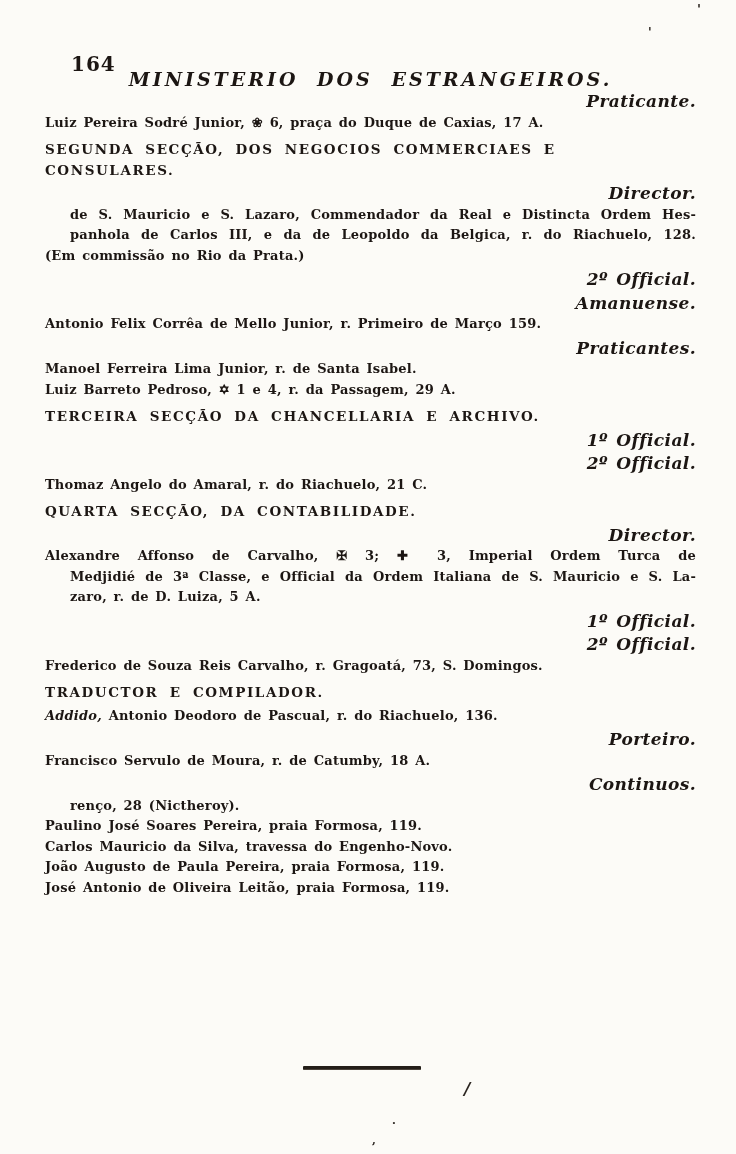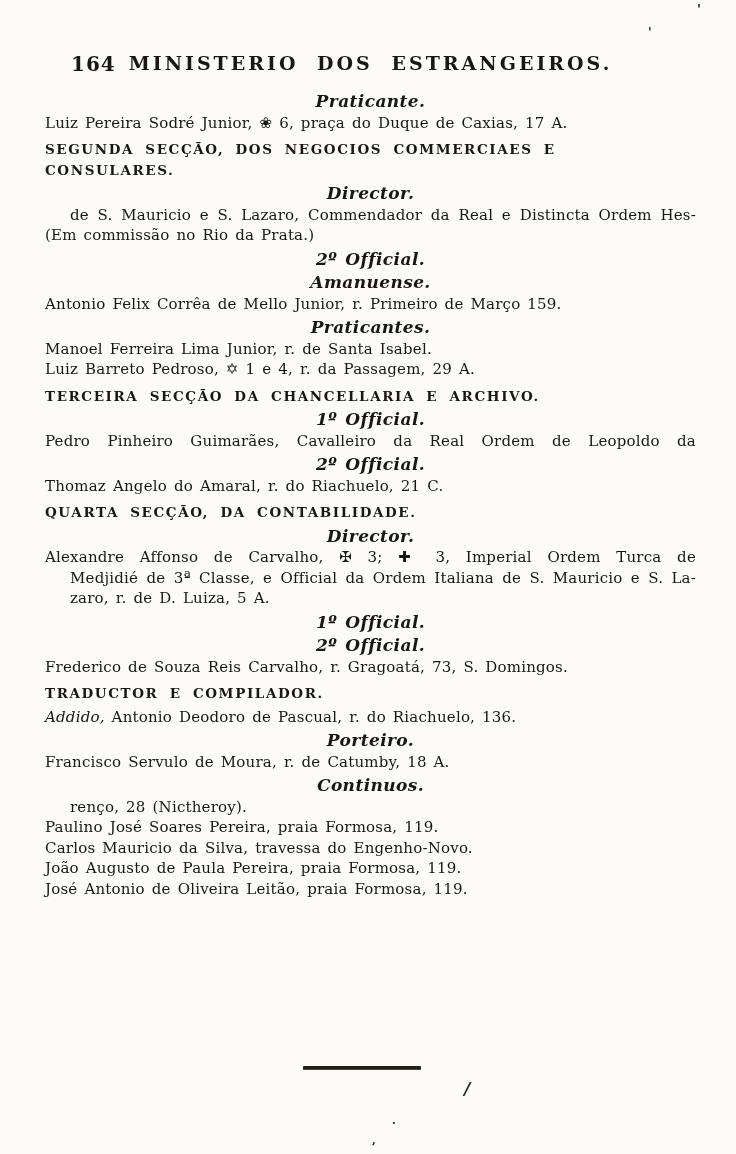--- a/index.html
+++ b/index.html
@@ -10,29 +10,29 @@
     font-family:"DejaVu Serif", serif;
     color:#1c1613;
     overflow:hidden;
   }
   .pagehead { position:absolute; top:52px; left:45px; right:40px; height:26px; }
   .pagenum {
     position:absolute; left:-2px; top:0;
     font-size:20px; font-weight:700; letter-spacing:1px;margin-left:28px;
   }
   .booktitle {
-    margin:0; text-align:center;
+    margin:16px; text-align:center;
     font-size:19px; font-weight:700;
-    letter-spacing:3px; word-spacing:9px;
+    letter-spacing:3px; word-spacing:9px;font-style:italic;
   }
   .content { position:absolute; top:88px; left:45px; right:40px; }
-  .ln { font-size:15px; line-height:20.5px; font-weight:400; letter-spacing:0.2px; word-spacing:2px; white-space:nowrap; }
+  .ln { font-size:13px; line-height:20.5px; font-weight:700; letter-spacing:0.2px; word-spacing:2px; white-space:nowrap; }
   .ln.wrapok { white-space:normal; }
   .c-it {
-    text-align:center; font-style:italic; font-weight:600;
+    text-align:right; font-style:italic; font-weight:600;
     font-size:17px; letter-spacing:0.4px;
     margin-top:3px; margin-bottom:1px; white-space:normal;
   }
   .sec {
     text-align:left; font-style:normal; font-weight:700;
     font-size:13.5px; letter-spacing:1.6px; word-spacing:5px;
     margin-top:6px; margin-bottom:3px; white-space:normal;
   }
   .j { white-space:normal; text-align:justify; text-align-last:justify; }
   .ind { padding-left:25px; }
@@ -58,30 +58,30 @@
     <span class="pagenum">164</span>
     <h1 class="booktitle">MINISTERIO DOS ESTRANGEIROS.</h1>
   </header>
 
   <main class="content">
     <div class="ln c-it">Praticante.</div>
     <div class="ln">Luiz Pereira Sodré Junior, ❀ 6, praça do Duque de Caxias, 17 A.</div>
     <div class="ln sec">SEGUNDA SECÇÃO, DOS NEGOCIOS COMMERCIAES E CONSULARES.</div>
     <div class="ln c-it">Director.</div>
     <div class="ln j ind">de S. Mauricio e S. Lazaro, Commendador da Real e Distincta Ordem Hes-</div>
+    <div class="ln j ind">panhola de Carlos III, e da de Leopoldo da Belgica, r. do Riachuelo, 128.</div>
     <div class="ln">(Em commissão no Rio da Prata.)</div>
     <div class="ln c-it">2º Official.</div>
     <div class="ln c-it">Amanuense.</div>
     <div class="ln">Antonio Felix Corrêa de Mello Junior, r. Primeiro de Março 159.</div>
     <div class="ln c-it">Praticantes.</div>
     <div class="ln">Manoel Ferreira Lima Junior, r. de Santa Isabel.</div>
     <div class="ln">Luiz Barreto Pedroso, ✡ 1 e 4, r. da Passagem, 29 A.</div>
     <div class="ln sec">TERCEIRA SECÇÃO DA CHANCELLARIA E ARCHIVO.</div>
     <div class="ln c-it">1º Official.</div>
-    <div class="ln j">Pedro Pinheiro Guimarães, Cavalleiro da Real Ordem de Leopoldo da</div>
     <div class="ln c-it">2º Official.</div>
     <div class="ln">Thomaz Angelo do Amaral, r. do Riachuelo, 21 C.</div>
     <div class="ln sec">QUARTA SECÇÃO, DA CONTABILIDADE.</div>
     <div class="ln c-it">Director.</div>
     <div class="ln j">Alexandre Affonso de Carvalho, ✠ 3; ✚ 3, Imperial Ordem Turca de</div>
     <div class="ln j ind">Medjidié de 3ª Classe, e Official da Ordem Italiana de S. Mauricio e S. La-</div>
     <div class="ln ind">zaro, r. de D. Luiza, 5 A.</div>
     <div class="ln c-it">1º Official.</div>
     <div class="ln c-it">2º Official.</div>
     <div class="ln">Frederico de Souza Reis Carvalho, r. Gragoatá, 73, S. Domingos.</div>

